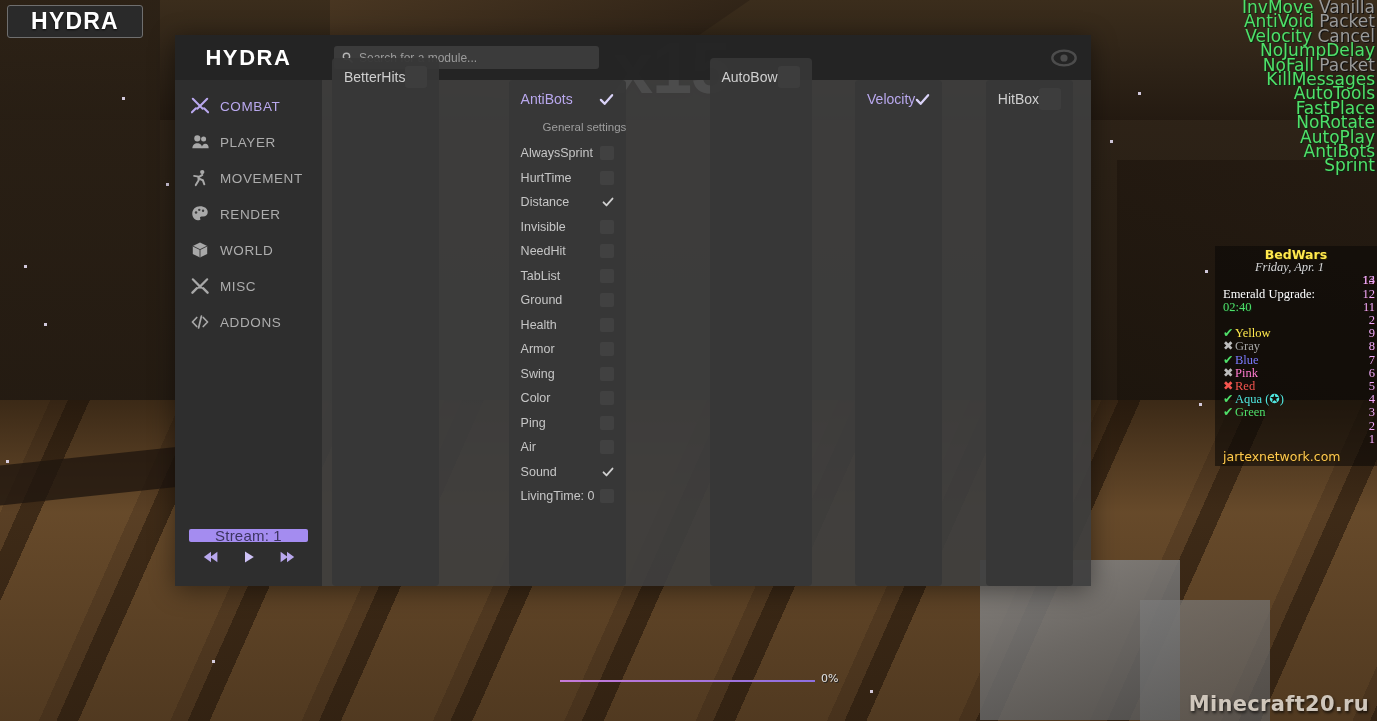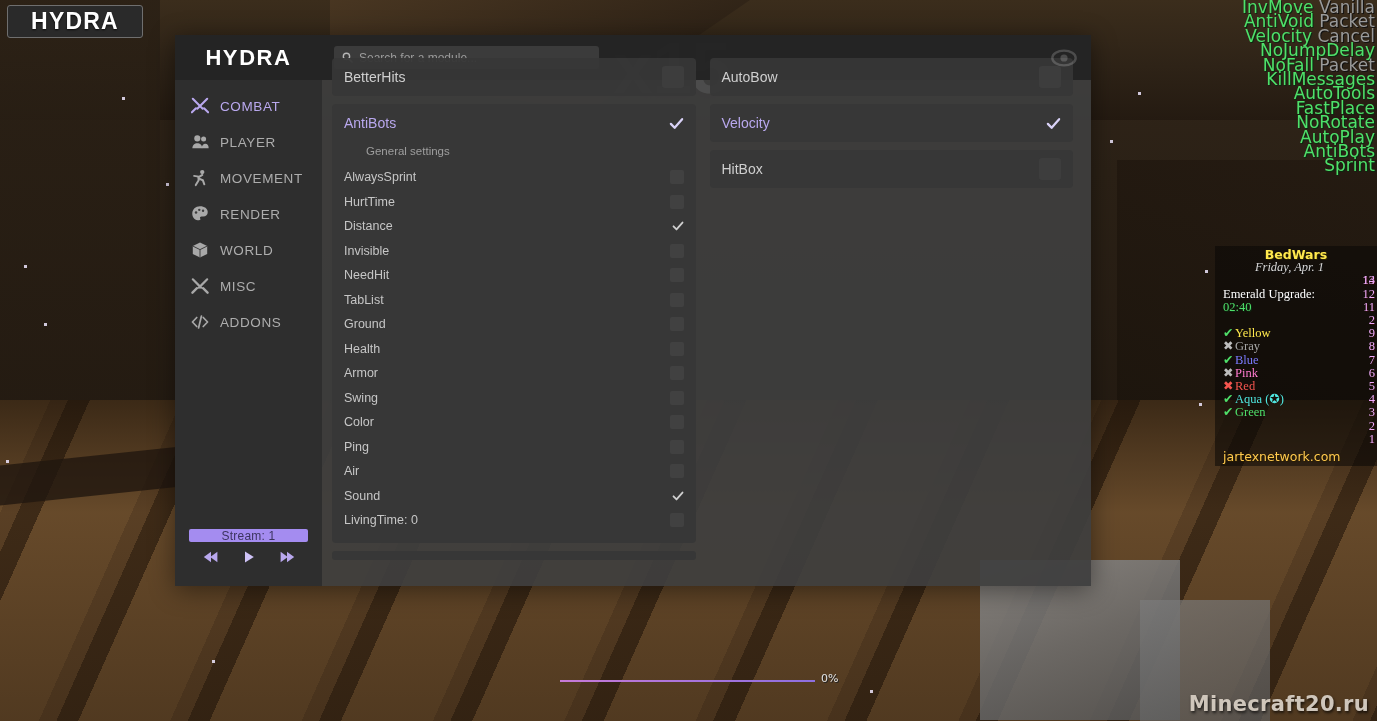--- a/index.html
+++ b/index.html
@@ -170,31 +170,31 @@
     padding-left:16px; cursor:pointer;
   }
   .cat .cat-ico { width:18px; height:18px; flex-shrink:0; }
   .cat .cat-lbl { font-size:13.5px; letter-spacing:.6px; color:#adadad; }
   .cat.active .cat-lbl { color:#b9a8ee; }
   #sidebar-spacer { flex:1; }
   #stream-slider {
     margin:0 14px 8px 14px; height:13px; background:#a48cf0; border-radius:2px;
     display:flex; align-items:center; justify-content:center; cursor:pointer;
   }
-  #stream-slider span { font-size:12px; color:#3c3460; letter-spacing:.2px; }
+  #stream-slider span { font-size:15px; color:#3c3460; letter-spacing:.2px; }
   #media-controls {
     display:flex; align-items:center; justify-content:center; gap:22px;
     padding-bottom:12px;
   }
   #media-controls .mc { width:16px; height:14px; cursor:pointer; }
   #sidebar-footline { height:10px; }
 
   
   #columns { flex:1; display:flex; gap:14px; padding:0 18px 0 10px; min-height:0; }
-  .col { flex:1; display:flex; flex-direction:column; gap:8px; min-width:0; padding-top:0; }
+  .col { flex:1; display:flex; flex-direction:row; gap:8px; min-width:0; padding-top:0;justify-content:space-between; }
 
   .mod-card {
     background:rgba(55,55,55,.95); border-radius:4px; flex-shrink:0;
     overflow:hidden;
   }
   .mod-head {
     height:38px; display:flex; align-items:center; padding:0 12px; cursor:pointer;
   }
   .mod-name { font-size:14px; color:#cfcfcf; flex:1; }
   .mod-card.enabled .mod-name { color:#b9a8ee; }

